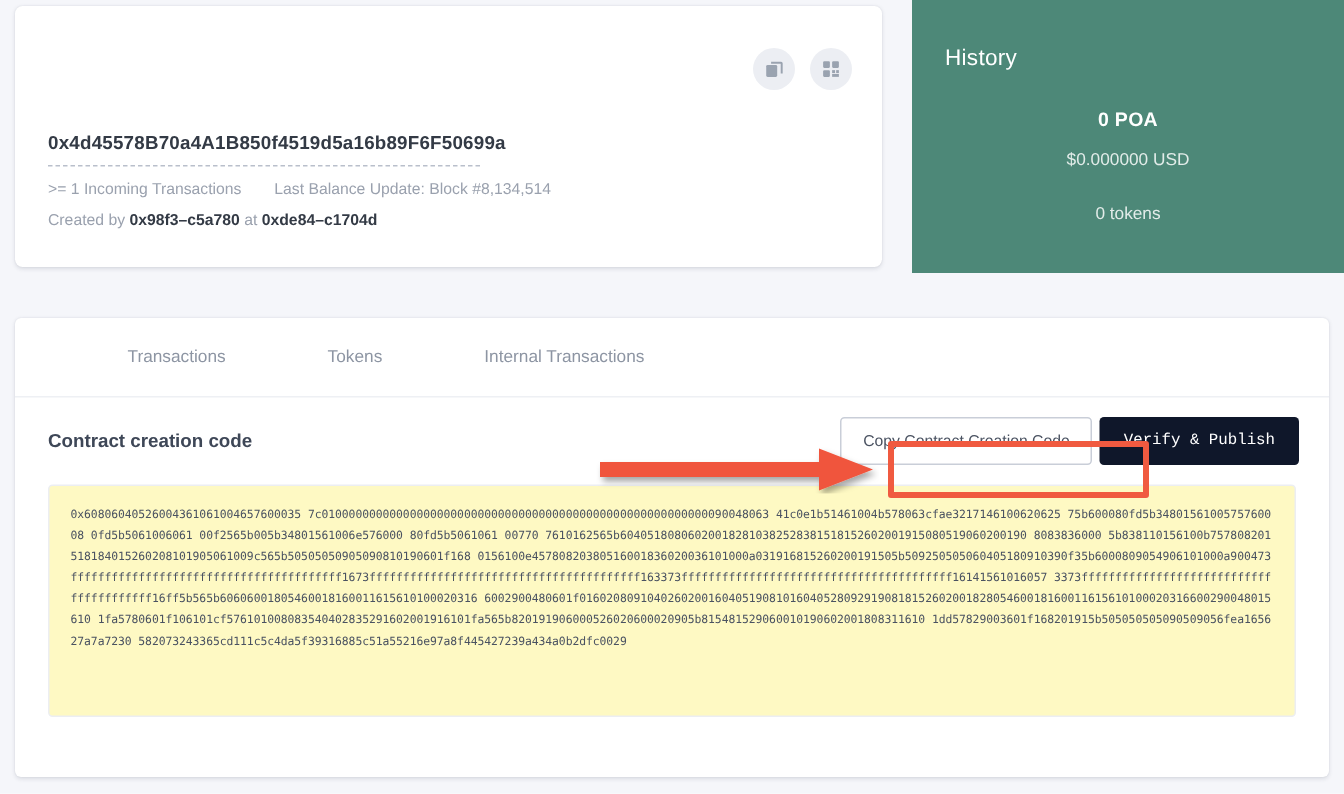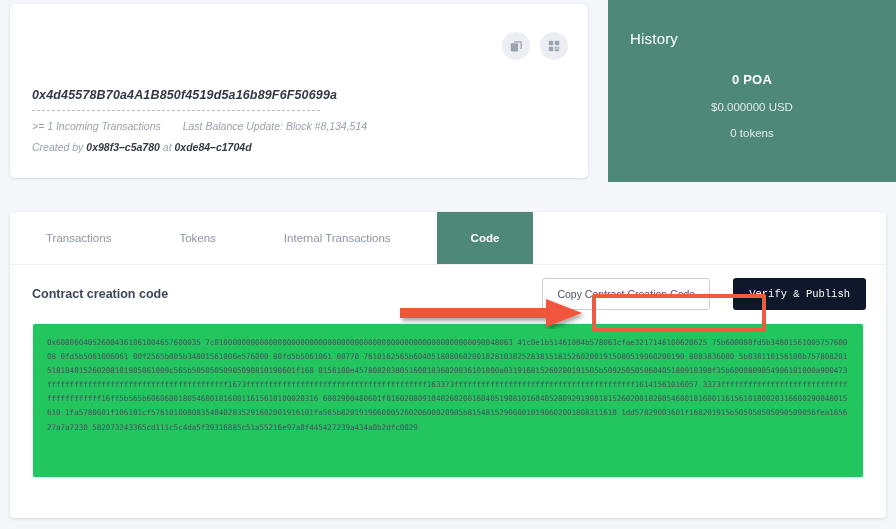--- a/index.html
+++ b/index.html
@@ -57,21 +57,20 @@
     justify-content: center;
     cursor: pointer;
     border: none;
   }
   .icon-btn svg { display: block; }
 
   .addr-block {
     position: absolute;
     left: 22px; top: 84px;
     width: 520px;
-    font-style: italic;
   }
   .addr-hash {
     font-family: "Liberation Sans", sans-serif;
     font-size: 12.5px;
     font-weight: bold;
     color: #333a45;
     letter-spacing: .15px;
     white-space: nowrap;
   }
   .dashed-rule {
@@ -112,41 +111,42 @@
     font-weight: bold;
     color: #ffffff;
     letter-spacing: .2px;
   }
   .bal-usd {
     margin-top: 14px;
     font-size: 11.5px;
     color: #e2ece9;
   }
   .bal-tokens {
-    margin-top: 14px;
+    margin-top: 24px;
     font-size: 11.5px;
     color: #e2ece9;
   }
 
   
   .code-card {
     position: absolute;
     left: 10px; top: 212px;
     width: 876px; height: 306px;
     background: #ffffff;
     border-radius: 4px;
     box-shadow: 0 1px 3px rgba(40,50,70,0.13), 0 0 1px rgba(40,50,70,0.10);
   }
 
   .tabs {
     position: relative;
     height: 53px;
     display: flex;
     align-items: stretch;
     border-bottom: 1px solid #eef0f4;
+    padding-left: 39px;
   }
   .tab {
     display: flex;
     align-items: center;
     justify-content: center;
     font-size: 11.5px;
     color: #8d95a3;
     cursor: pointer;
     padding: 0 20px;
     white-space: nowrap;
@@ -176,21 +176,21 @@
   .section-title {
     font-size: 12.5px;
     font-weight: bold;
     color: #3e4757;
   }
   .head-actions {
     position: absolute;
     right: 20px; top: 13px;
     display: flex;
     align-items: center;
-    gap: 23px;
+    gap: 5px;
     padding-left: 20px;
   }
   .btn-copy {
     height: 32px;
     padding: 0 14px;
     font-size: 10.5px;
     color: #4a5261;
     background: #ffffff;
     border: 1px solid #c9ced8;
     border-radius: 3px;
@@ -206,21 +206,21 @@
     background: #0f172a;
     border: none;
     border-radius: 3px;
     cursor: pointer;
     font-family: Liberation Mono, monospace;
     white-space: nowrap;
   }
 
   .code-box {
     margin: 0 22px;
-    background: #22c55e;
+    background: #fef9c3;
     border: 1px solid #eceef2;
     border-radius: 3px;
     padding: 12px 14px 14px 14px;
     height: 155px;
     overflow: hidden;
   }
   .code-text {
     font-family: "DejaVu Sans Mono", monospace;
     font-size: 7.6px;
     line-height: 14.1px;
@@ -306,21 +306,20 @@
       </div>
     </div>
   </div>
 
   <div class="code-card">
 
     <div class="tabs">
       <button class="tab t0">Transactions</button>
       <button class="tab t1">Tokens</button>
       <button class="tab t2">Internal Transactions</button>
-      <button class="tab active">Code</button>
     </div>
 
     <div class="section-head">
       <div class="section-title">Contract creation code</div>
       <div class="head-actions">
         <button class="btn-copy">Copy Contract Creation Code</button>
         <button class="btn-verify">Verify &amp; Publish</button>
       </div>
     </div>
 

